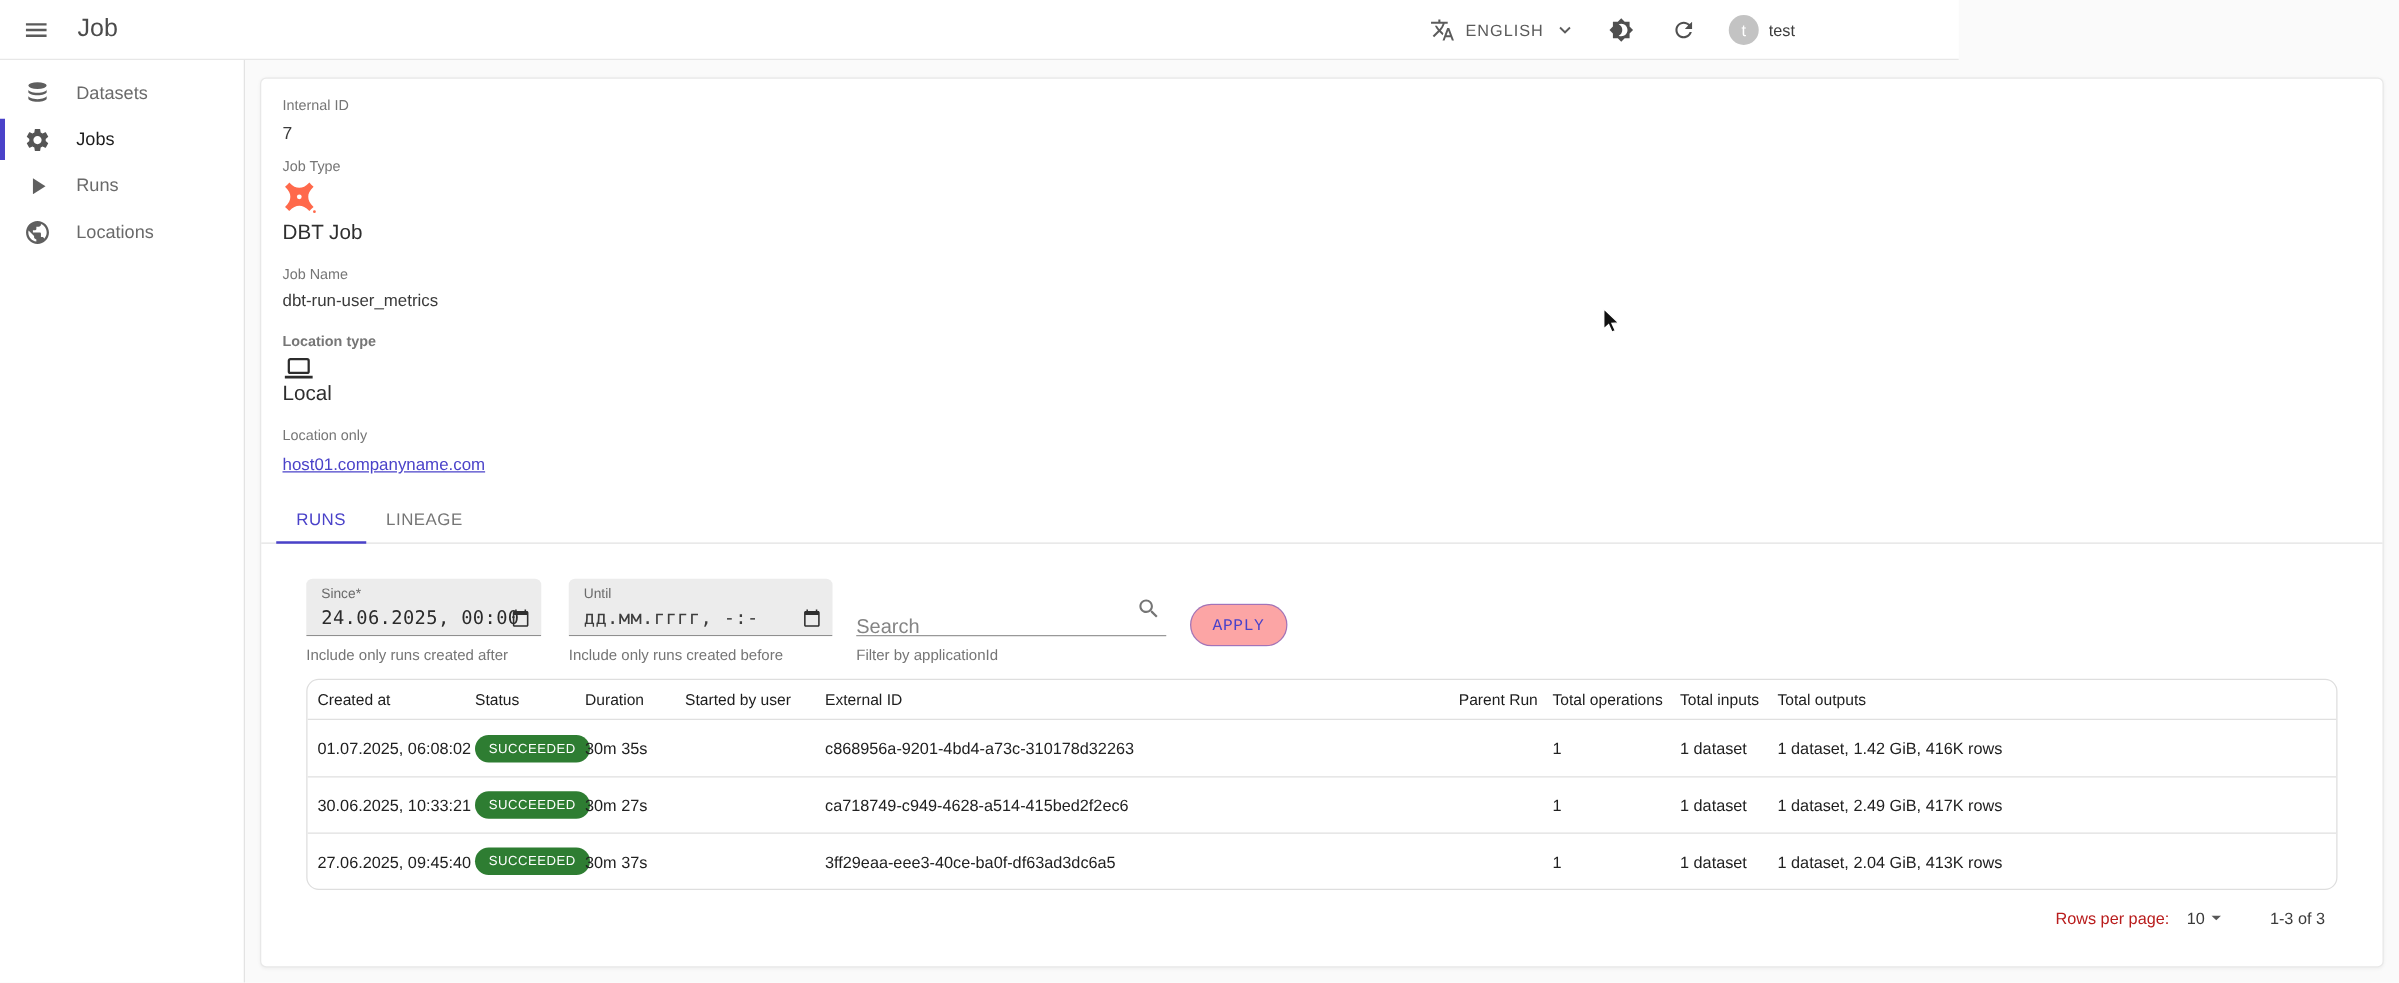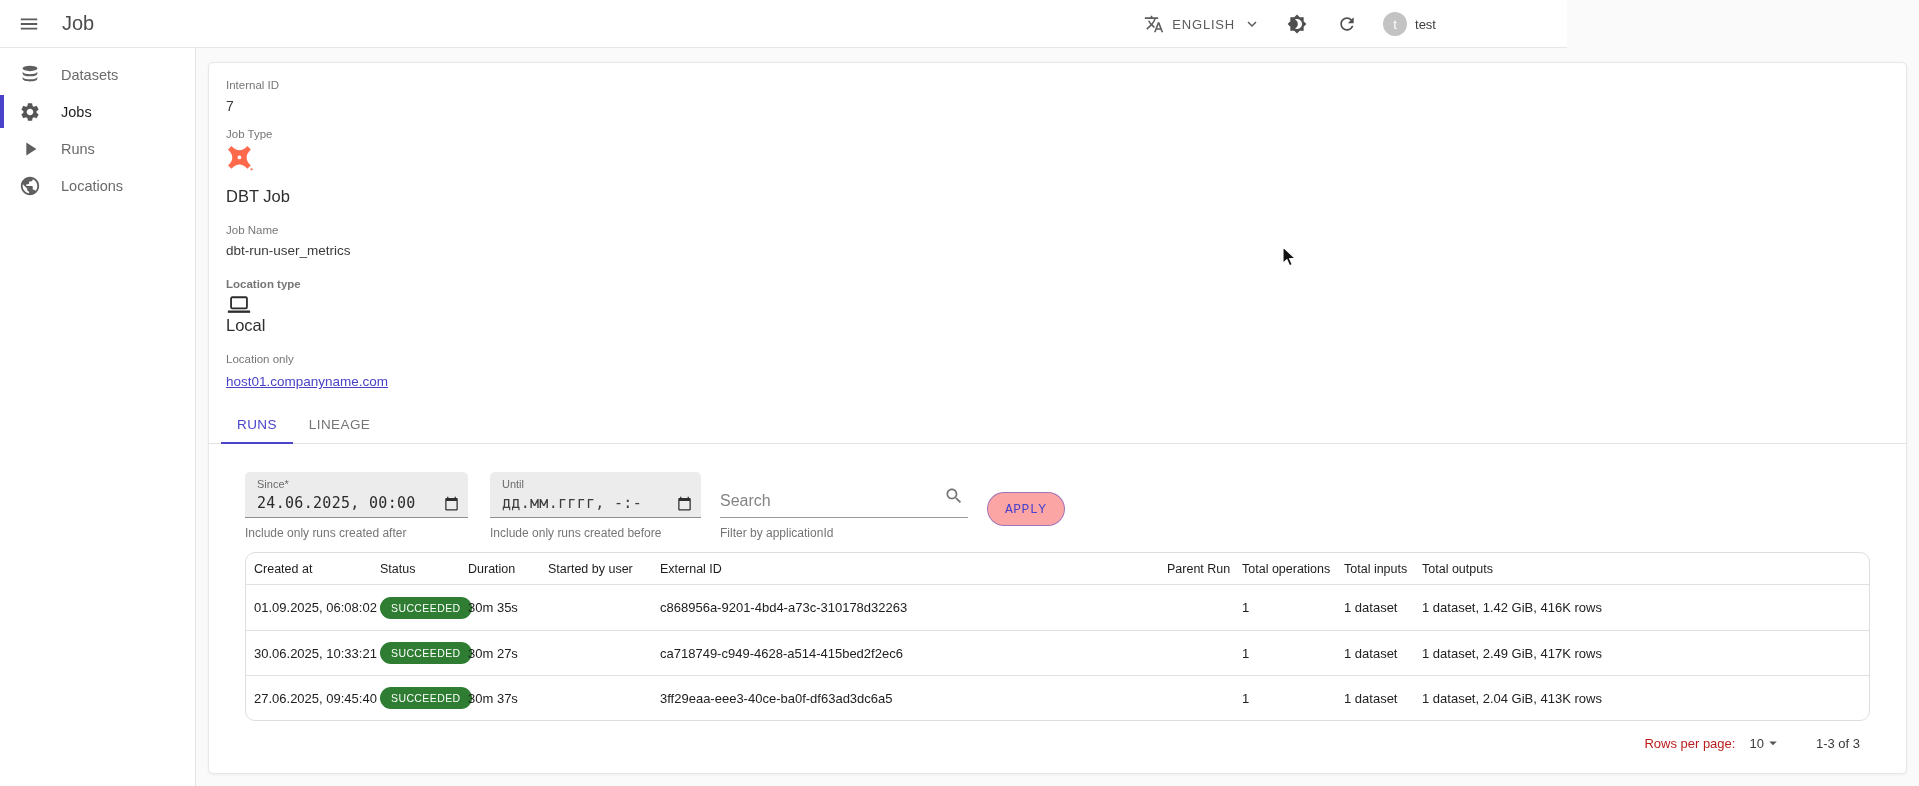--- a/index.html
+++ b/index.html
@@ -48,32 +48,32 @@
   .tabs { display:flex; margin-top:16px; border-bottom:1px solid #e2e2e2; padding-left:12px; height:38px; }
   .tab { min-width:68px; padding:0 16px; display:flex; align-items:center; justify-content:center;
     font-size:13.5px; font-weight:500; letter-spacing:.4px; color:#757575; cursor:pointer;
     border:none; background:none; position:relative; }
   .tab.active { color:#4a42c9; }
   .tab.active::after { content:""; position:absolute; left:0; right:0; bottom:-1px; height:2px; background:#4a42c9; }
 
   
   .panel { position:relative; padding:28px 36px 0; }
   .filters { display:flex; align-items:flex-start; }
-  .datefield { width:223px; margin-right:22px; }
+  .datefield { width:188px; margin-right:22px; }
   .datefield.until { width:211px; margin-right:19px; }
   .datebox { position:relative; height:46px; background:#ececec; border-radius:5px 5px 0 0;
     border-bottom:1px solid #8f8f8f; cursor:text; }
   .datebox .small-label { position:absolute; left:12px; top:6px; font-size:11px; color:#6b6b6b; }
   .datebox .date-value { position:absolute; left:12px; top:22px; font-size:15px; color:#2b2b2b;
     font-family:"DejaVu Sans Mono",monospace; letter-spacing:.3px; white-space:nowrap; }
   .datebox .cal { position:absolute; right:9px; top:24px; color:#2f2f2f; }
   .helper { margin-top:8px; font-size:12px; color:#757575; }
   .searchfield { width:248px; margin-right:19px; }
   .searchbox { position:relative; height:46px; border-bottom:1px solid #999; }
-  .searchbox input { position:absolute; left:0; top:20px; width:210px; border:none; outline:none;
+  .searchbox input { position:absolute; left:0; top:30px; width:210px; border:none; outline:none;
     background:transparent; font-size:16px; color:#333; font-family:inherit; }
   .searchbox input::placeholder { color:#848484; opacity:1; }
   .searchbox .mag { position:absolute; right:4px; top:14px; color:#757575; }
   .apply-btn { margin-top:20px; height:34px; padding:0 17px; border:1px solid rgba(74,66,201,.5);
     border-radius:17px; background:#fca5a5; color:#4a42c9; font-size:13px; font-weight:500;
     letter-spacing:.5px; cursor:pointer; font-family:Liberation Mono, monospace; }
 
   
   .tbl { margin-top:12px; border:1px solid #dedede; border-radius:10px; background:#fff; overflow:hidden; }
   .tr { display:grid; grid-template-columns:126px 88px 80px 112px 507px 75px 102px 78px 1fr;
@@ -192,21 +192,21 @@
     <div class="fld-value">7</div>
 
     <div class="fld-label mt14">Job Type</div>
     <div class="type-icon">
       <svg width="28" height="28" viewBox="0 0 25 25">
         <path fill="#ff694b" d="M4.8 1.8C7.5 4.6 9.6 5.6 12 5.6s4.5-1 7.2-3.8c.8 1.1 1.9 2.2 3 3-2.8 2.7-3.8 4.8-3.8 7.2s1 4.5 3.8 7.2c-1.1.8-2.2 1.9-3 3-2.7-2.8-4.8-3.8-7.2-3.8s-4.5 1-7.2 3.8c-.8-1.1-1.9-2.2-3-3C4.6 16.5 5.6 14.4 5.6 12S4.6 7.5 1.8 4.8c1.1-.8 2.2-1.9 3-3z"></path>
         <circle cx="12" cy="12" r="1.7" fill="#fff"></circle>
         <circle cx="22.8" cy="22.6" r="1" fill="#ff694b"></circle>
       </svg>
     </div>
-    <div class="fld-value big" style="margin-top:15px;">DBT Job</div>
+    <div class="fld-value big" style="margin-top:5px;">DBT Job</div>
 
     <div class="fld-label mt18">Job Name</div>
     <div class="fld-value" style="font-size:13.5px;">dbt-run-user_metrics</div>
 
     <div class="fld-label mt20">Location type</div>
     <div class="type-icon" style="margin-top:6px;">
       <svg width="26" height="18" viewBox="0 0 24 17" fill="none" stroke="#2c2c2c">
         <rect x="4.5" y="1.2" width="15" height="10.5" rx="1.2" stroke-width="1.7"></rect>
         <path d="M1.5 14.8h21" stroke-width="2.2"></path>
       </svg>
@@ -273,21 +273,21 @@
         <div>Duration</div>
         <div>Started by user</div>
         <div>External ID</div>
         <div>Parent Run</div>
         <div>Total operations</div>
         <div>Total inputs</div>
         <div>Total outputs</div>
       </div>
 
       <div class="tr trow">
-        <div>01.09.2025, 06:08:02</div>
+        <div>01.07.2025, 06:08:02</div>
         <div><span class="badge">SUCCEEDED</span></div>
         <div>30m 35s</div>
         <div></div>
         <div>c868956a-9201-4bd4-a73c-310178d32263</div>
         <div></div>
         <div>1</div>
         <div>1 dataset</div>
         <div>1 dataset, 1.42 GiB, 416K rows</div>
       </div>
 

